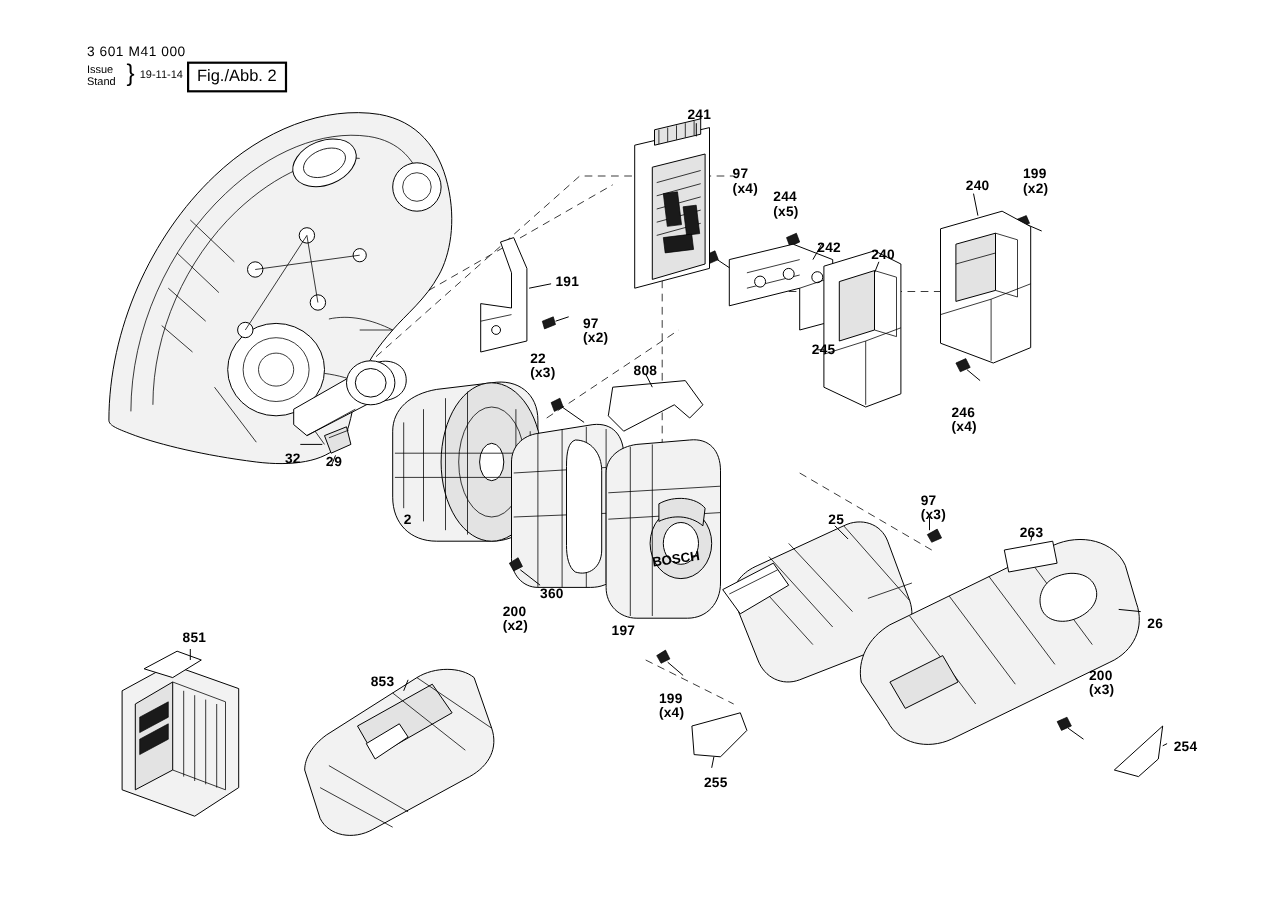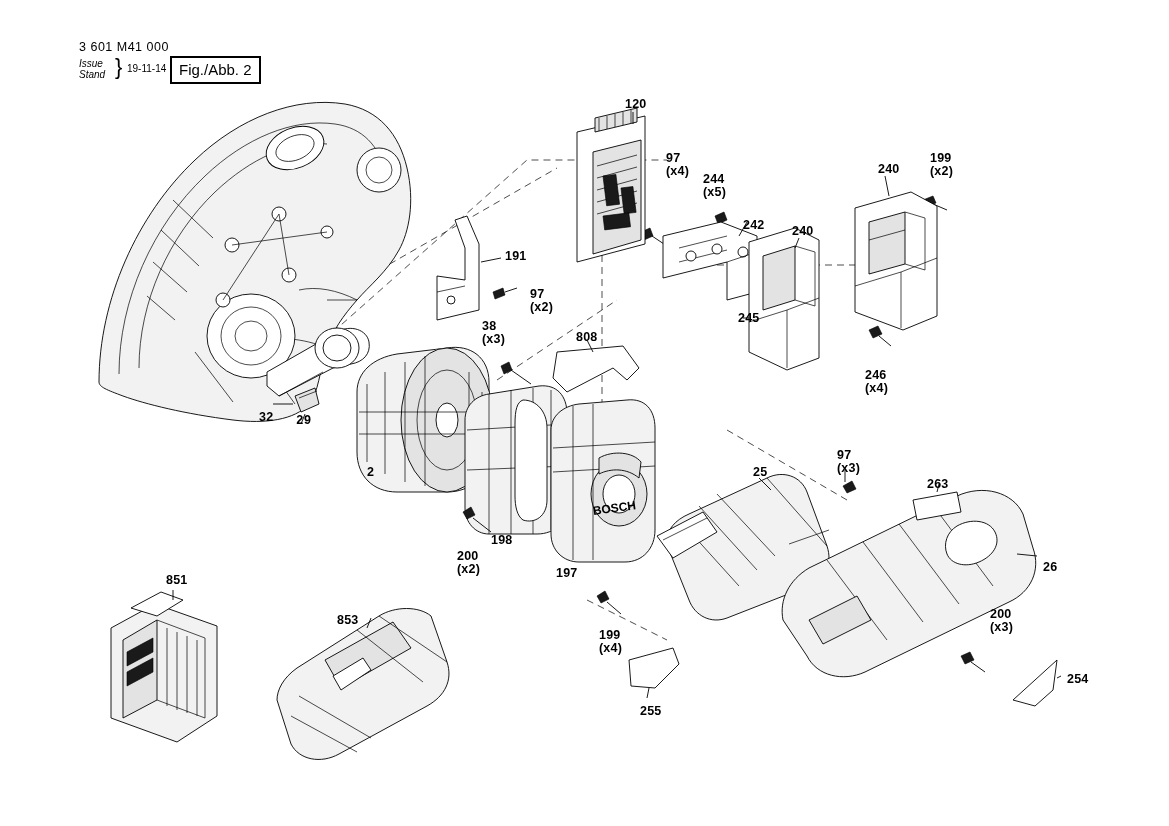--- a/index.html
+++ b/index.html
@@ -36,21 +36,20 @@
     font-size: 12.5px;
     letter-spacing: 0.5px;
     white-space: nowrap;
   }
   .hdr-issue {
     position: absolute;
     left: 4px;
     top: 18px;
     font-size: 10px;
     line-height: 11px;
-    font-style: italic;
   }
   .hdr-brace {
     position: absolute;
     left: 40px;
     top: 16px;
     font-size: 22px;
     line-height: 22px;
   }
   .hdr-date {
     position: absolute;
@@ -391,38 +390,38 @@
       <path class="fillw" d="M306 676 L336 658 L344 670 L314 690 Z"></path>
       <path class="lnthin" d="M352 616 L420 662"></path>
       <path class="lnthin" d="M330 630 L396 682"></path>
       <path class="lnthin" d="M272 696 L344 738"></path>
       <path class="lnthin" d="M264 716 L330 752"></path>
     </g>
     <path class="ln" d="M340 628 L344 618"></path>
 
   </svg>
 
-  <div class="callout" style="left:598px;top:98px;"><span>120</span></div>
+  <div class="callout" style="left:598px;top:98px;"><span>241</span></div>
   <div class="callout" style="left:639px;top:152px;"><span>97</span><span class="qty">(x4)</span></div>
   <div class="callout" style="left:676px;top:173px;"><span>244</span><span class="qty">(x5)</span></div>
   <div class="callout" style="left:716px;top:219px;"><span>242</span></div>
   <div class="callout" style="left:765px;top:225px;"><span>240</span></div>
   <div class="callout" style="left:851px;top:163px;"><span>240</span></div>
   <div class="callout" style="left:903px;top:152px;"><span>199</span><span class="qty">(x2)</span></div>
   <div class="callout" style="left:711px;top:312px;"><span>245</span></div>
   <div class="callout" style="left:838px;top:369px;"><span>246</span><span class="qty">(x4)</span></div>
   <div class="callout" style="left:478px;top:250px;"><span>191</span></div>
   <div class="callout" style="left:503px;top:288px;"><span>97</span><span class="qty">(x2)</span></div>
-  <div class="callout" style="left:455px;top:320px;"><span>38</span><span class="qty">(x3)</span></div>
+  <div class="callout" style="left:455px;top:320px;"><span>22</span><span class="qty">(x3)</span></div>
   <div class="callout" style="left:549px;top:331px;"><span>808</span></div>
   <div class="callout" style="left:232px;top:411px;"><span>32</span></div>
   <div class="callout" style="left:269px;top:415px;font-family:Liberation Mono, monospace;"><span>29</span></div>
   <div class="callout" style="left:340px;top:466px;"><span>2</span></div>
   <div class="callout" style="left:430px;top:550px;"><span>200</span><span class="qty">(x2)</span></div>
-  <div class="callout" style="left:464px;top:534px;"><span>198</span></div>
+  <div class="callout" style="left:464px;top:534px;"><span>360</span></div>
   <div class="callout" style="left:529px;top:567px;"><span>197</span></div>
   <div class="callout" style="left:572px;top:629px;"><span>199</span><span class="qty">(x4)</span></div>
   <div class="callout" style="left:726px;top:466px;"><span>25</span></div>
   <div class="callout" style="left:810px;top:449px;"><span>97</span><span class="qty">(x3)</span></div>
   <div class="callout" style="left:900px;top:478px;text-align:right;"><span>263</span></div>
   <div class="callout" style="left:1016px;top:561px;"><span>26</span></div>
   <div class="callout" style="left:963px;top:608px;"><span>200</span><span class="qty">(x3)</span></div>
   <div class="callout" style="left:1040px;top:673px;"><span>254</span></div>
   <div class="callout" style="left:613px;top:705px;"><span>255</span></div>
   <div class="callout" style="left:139px;top:574px;"><span>851</span></div>

